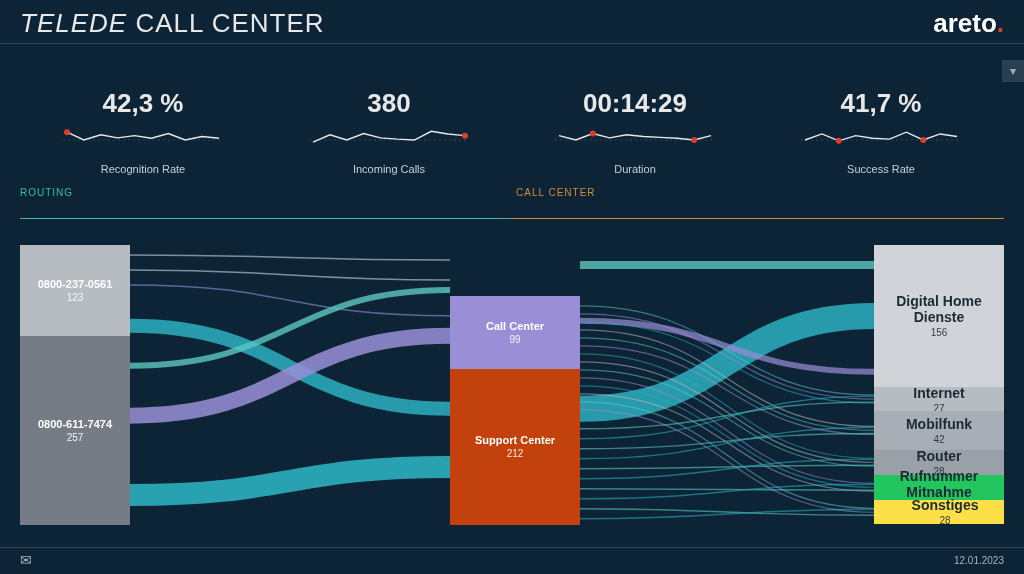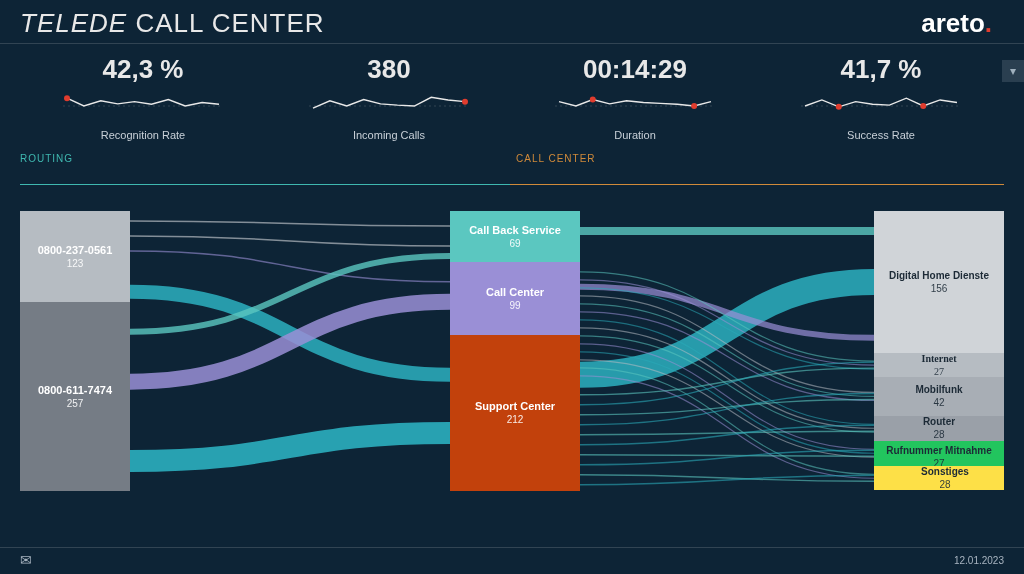--- a/index.html
+++ b/index.html
@@ -6,38 +6,38 @@
   body {
     width: 1024px; height: 574px;
     background: #0d2436;
     color: #e8e8e8;
     font-family: Arial, Helvetica, sans-serif;
     overflow: hidden;
     position: relative;
   }
   .header {
     display: flex; justify-content: space-between; align-items: center;
-    padding: 8px 32px 4px 20px;
+    padding: 8px 20px 4px 20px;
     border-bottom: 1px solid rgba(255,255,255,0.15);
   }
   .title { font-size: 26px; font-weight: 300; letter-spacing: 1px; }
   .title .italic { font-style: italic; font-weight: 300; }
   .logo { font-size: 26px; font-weight: 700; color: #fff; }
   .logo .dot { color: #e03c2e; }
   .filter-btn {
     position: absolute; right: 0; top: 60px;
     width: 22px; height: 22px;
     background: #2a3f50; display:flex; align-items:center; justify-content:center;
     color:#9fb0bd; font-size:12px;
   }
   .kpis {
     display: flex; justify-content: space-around;
     padding: 10px 20px 0 20px;
   }
-  .kpi { text-align: center; width: 220px; }
+  .kpi { text-align: center; width: 220px; margin-top: 34px; }
   .kpi-value { font-size: 26px; font-weight: 700; }
   .kpi-spark { margin: 4px auto 2px auto; }
   .kpi-label { font-size: 11px; color: #c8d0d8; }
   .sections {
     display:flex; margin: 12px 20px 0 20px; font-size:10px; letter-spacing:1px;
   }
   .sec-routing { color:#3fb8b0; border-bottom:1px solid #3fb8b0; flex:0 0 490px; padding-bottom:20px;}
   .sec-callcenter { color:#d08a3a; border-bottom:1px solid #d08a3a; flex:1; padding-bottom:2px; padding-left:6px;}
   .sankey-area {
     position: relative;
@@ -50,21 +50,21 @@
   }
   .col-left  { left: 0;   width: 110px; }
   .col-mid   { left: 430px; width: 130px; }
   .col-right { right: 0;  width: 130px; }
   .node {
     display:flex; flex-direction:column; align-items:center; justify-content:center;
     font-size: 11px; text-align:center; color:#fff;
   }
   .node .nlabel { font-weight:700; }
   .node .nval { font-size:10px; opacity:0.9; margin-top:2px; }
-  .node.small .nlabel { font-size:10px; font-weight:700; color:#1c2a36;}
+  .node.small .nlabel { font-size:14px; font-weight:700; color:#1c2a36;}
   .node.small .nval { font-size:10px; color:#1c2a36;}
   .flow-svg { position:absolute; left:0; top:0; width:100%; height:100%; }
   .footer {
     position:absolute; left:0; right:0; bottom:0;
     display:flex; justify-content:space-between; align-items:center;
     padding: 4px 20px 6px 20px;
     border-top: 1px solid rgba(255,255,255,0.15);
     font-size: 10px; color:#a8b4c0;
   }
   .mail-icon { font-size: 14px; }
@@ -172,39 +172,35 @@
       <div class="node" style="position: absolute; left: 0px; right: 0px; top: 20px; height: 90.6316px; background: rgb(182, 188, 194);">
         <div class="nlabel">0800-237-0561</div>
         <div class="nval">123</div>
       </div>
       <div class="node" style="position: absolute; left: 0px; right: 0px; top: 110.632px; height: 189.368px; background: rgb(117, 124, 133);">
         <div class="nlabel">0800-611-7474</div>
         <div class="nval">257</div>
       </div>
     </div>
   <div class="col col-mid" id="col-mid">
-      <div class="node" style="position: absolute; left: 0px; right: 0px; top: 20px; height: 50.8421px; background: rgb(91, 199, 192);">
-        <div class="nlabel">Call Back Service</div>
-        <div class="nval">69</div>
-      </div>
       <div class="node" style="position: absolute; left: 0px; right: 0px; top: 70.8421px; height: 72.9474px; background: rgb(154, 143, 214);">
         <div class="nlabel">Call Center</div>
         <div class="nval">99</div>
       </div>
       <div class="node" style="position: absolute; left: 0px; right: 0px; top: 143.789px; height: 156.211px; background: #c2410c;">
         <div class="nlabel">Support Center</div>
         <div class="nval">212</div>
       </div>
     </div>
   <div class="col col-right" id="col-right">
       <div class="node small" style="position: absolute; left: 0px; right: 0px; top: 20px; height: 141.818px; background: rgb(208, 212, 216);">
         <div class="nlabel">Digital Home Dienste</div>
         <div class="nval">156</div>
       </div>
-      <div class="node small" style="position: absolute; left: 0px; right: 0px; top: 161.818px; height: 24.5455px; background: rgb(182, 188, 194); font-family: Liberation Serif, serif;">
+      <div class="node small" style="position: absolute; left: 0px; right: 0px; top: 161.818px; height: 24.5455px; background: rgb(182, 188, 194);">
         <div class="nlabel">Internet</div>
         <div class="nval">27</div>
       </div>
       <div class="node small" style="position: absolute; left: 0px; right: 0px; top: 186.364px; height: 38.1818px; background: rgb(168, 174, 181);">
         <div class="nlabel">Mobilfunk</div>
         <div class="nval">42</div>
       </div>
       <div class="node small" style="position: absolute; left: 0px; right: 0px; top: 224.545px; height: 25.4545px; background: rgb(154, 160, 168);">
         <div class="nlabel">Router</div>
         <div class="nval">28</div>

